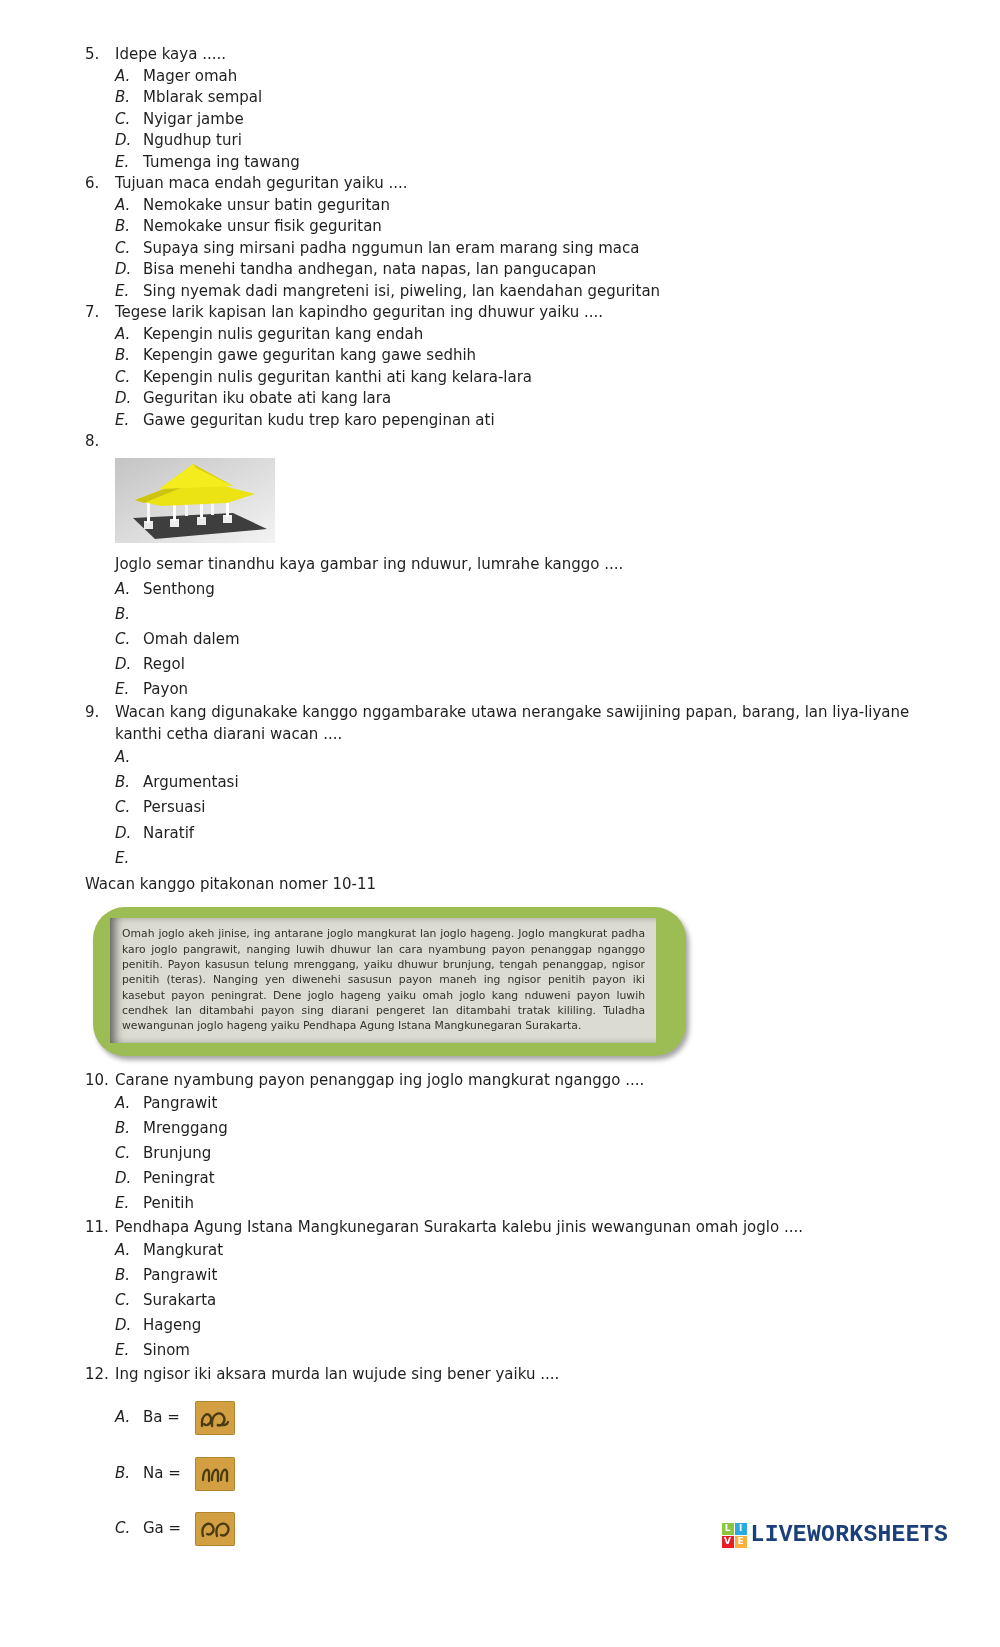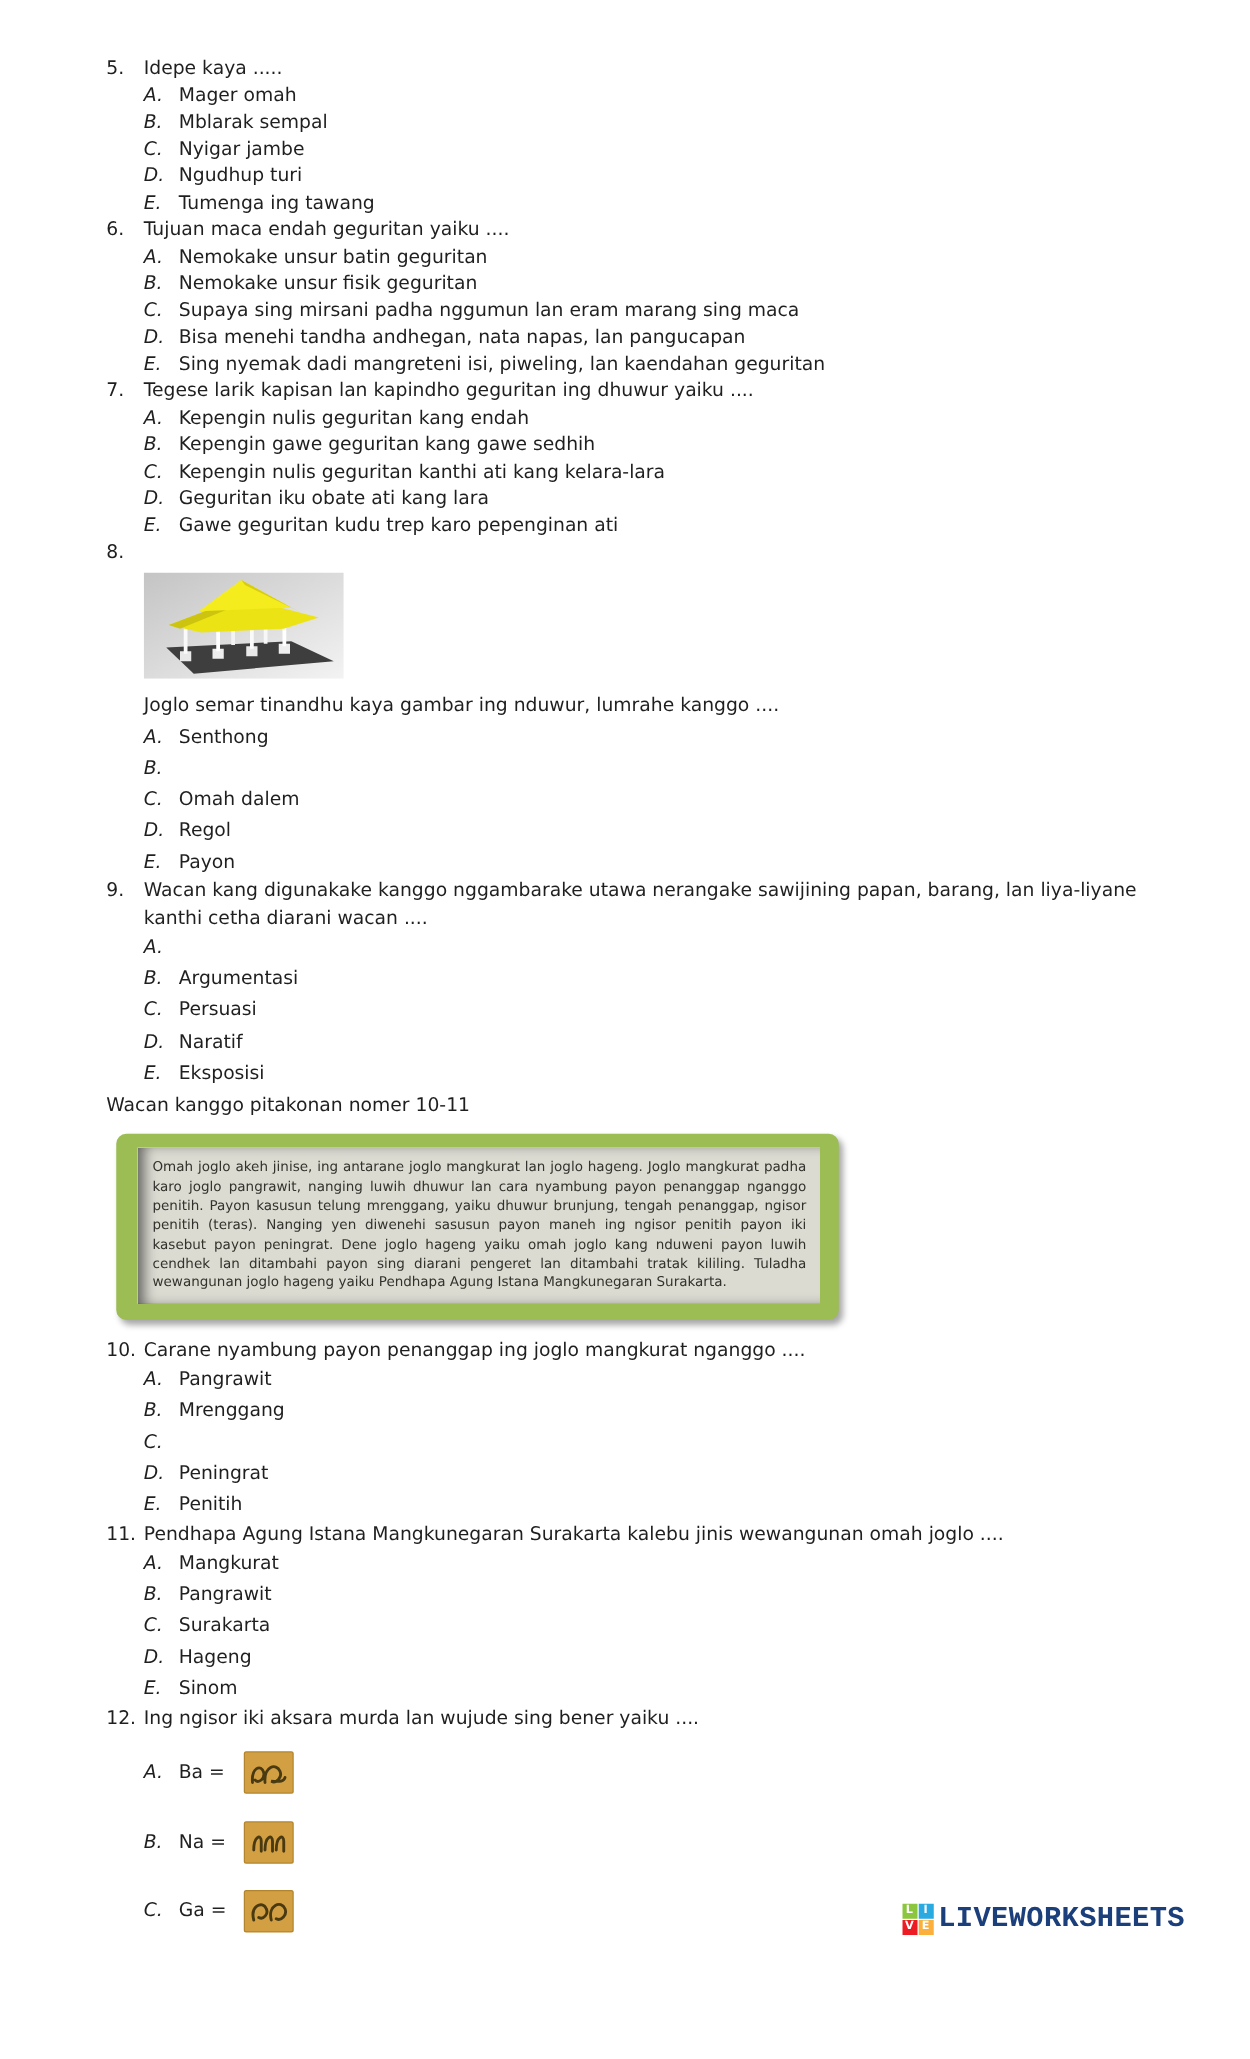--- a/index.html
+++ b/index.html
@@ -26,22 +26,22 @@
   .spaced .option{padding:1.8px 0;}
 
   .q-image{margin:5px 0 11px 30px;width:160px;height:85px;line-height:0;}
 
   .note{margin:3px 0 10px 0;}
 
   .passage{
     margin:12px 0 14px 8px;
     width:546px;
     background:#9cbd54;
-    border-radius:8px;
-    padding:11px 15px 13px 17px;
+    border-radius:32px;
+    padding:11px 30px 13px 17px;
     box-shadow:3px 4px 5px rgba(0,0,0,0.35);
   }
   .passage-inner{
     background:#dbdbd2;
     padding:8px 11px 9px 12px;
     box-shadow:inset 8px 0 10px -3px rgba(0,0,0,0.55);
   }
   .passage-text{
     margin:0;
     font-size:10.8px;
@@ -226,21 +226,20 @@
           <div class="option">
             <span class="opt-letter">C.</span>
             <span class="opt-text">Persuasi</span>
           </div>
           <div class="option">
             <span class="opt-letter">D.</span>
             <span class="opt-text">Naratif</span>
           </div>
           <div class="option">
             <span class="opt-letter">E.</span>
-            <span class="opt-text">Eksposisi</span>
           </div>
         </div>
       </div>
       <div class="note">Wacan kanggo pitakonan nomer 10-11</div>
       <div class="passage" style="background: rgb(156, 189, 84);">
         <div class="passage-inner" style="background: rgb(219, 219, 210);">
           <p class="passage-text">Omah joglo akeh jinise, ing antarane joglo mangkurat lan joglo hageng. Joglo mangkurat padha karo joglo pangrawit, nanging luwih dhuwur lan cara nyambung payon penanggap nganggo penitih. Payon kasusun telung mrenggang, yaiku dhuwur brunjung, tengah penanggap, ngisor penitih (teras). Nanging yen diwenehi sasusun payon maneh ing ngisor penitih payon iki kasebut payon peningrat. Dene joglo hageng yaiku omah joglo kang nduweni payon luwih cendhek lan ditambahi payon sing diarani pengeret lan ditambahi tratak kililing. Tuladha wewangunan joglo hageng yaiku Pendhapa Agung Istana Mangkunegaran Surakarta.</p>
         </div>
       </div>
       <div class="question spaced">
@@ -252,20 +251,21 @@
           <div class="option">
             <span class="opt-letter">A.</span>
             <span class="opt-text">Pangrawit</span>
           </div>
           <div class="option">
             <span class="opt-letter">B.</span>
             <span class="opt-text">Mrenggang</span>
           </div>
           <div class="option">
             <span class="opt-letter">C.</span>
+            <span class="opt-text">Brunjung</span>
           </div>
           <div class="option">
             <span class="opt-letter">D.</span>
             <span class="opt-text">Peningrat</span>
           </div>
           <div class="option">
             <span class="opt-letter">E.</span>
             <span class="opt-text">Penitih</span>
           </div>
         </div>

